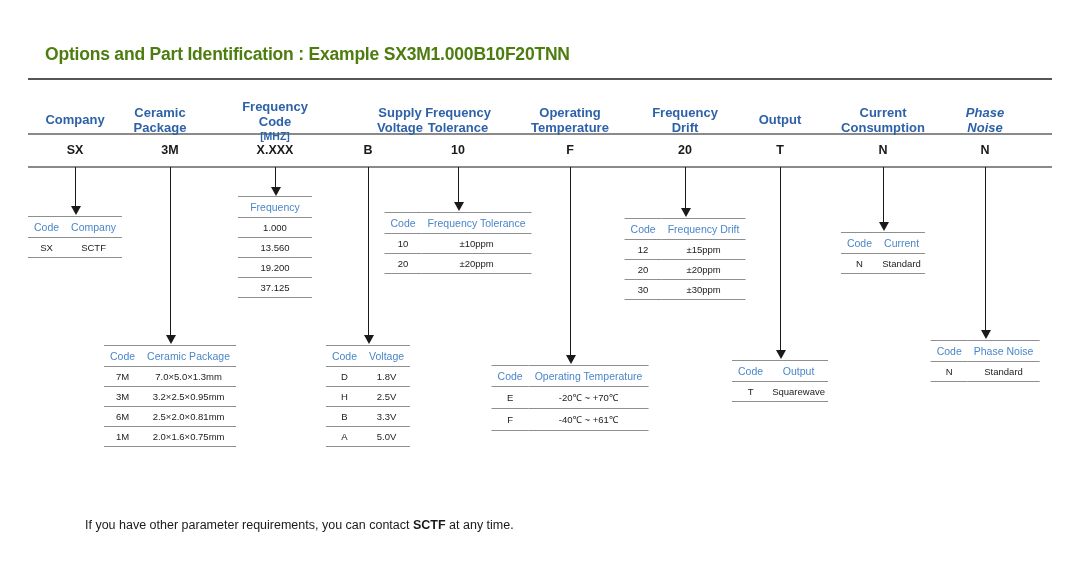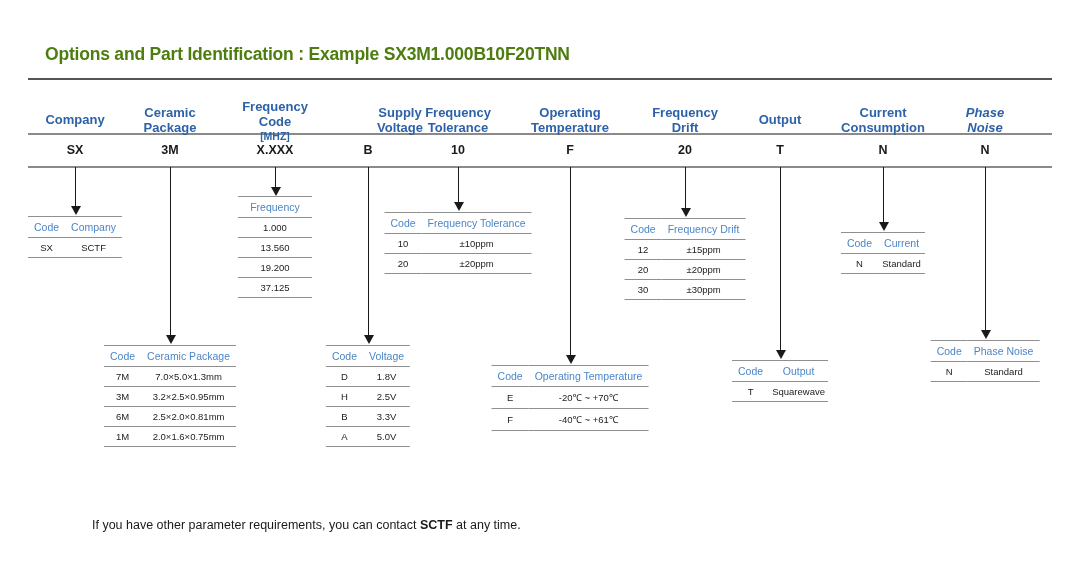--- a/index.html
+++ b/index.html
@@ -65,42 +65,42 @@
   .tbl tr.hdr td{
     color:#4A86C8;font-size:10.5px;
     padding:4px 6px 4px 6px;
   }
   .tbl tr td{border-top:1.4px solid #8f8f8f;}
   .tbl tr.hdr td{border-top:1.6px solid #8f8f8f;}
   .tbl tr.last td{border-bottom:1.6px solid #8f8f8f;}
 
   
   .footer{
-    position:absolute;left:92px;top:518px;
+    position:absolute;left:85px;top:518px;
     font-size:12.5px;color:#1a1a1a;white-space:nowrap;text-align:right;
   }
   .footer b{font-weight:bold;}
 </style>
 </head>
 <body>
 
 <div id="stage">
 
   <div class="title">Options and Part Identification :  Example SX3M1.000B10F20TNN</div>
 
   <div class="rule dark" style="left:28px;top:78px;width:1024px;"></div>
 
   <div class="rule" style="left:28px;top:133px;width:1024px;"></div>
 
   <div class="rule" style="left:28px;top:166px;width:1024px;"></div>
 
   <div class="colhead" style="left:75px;top:97px;">
     <span>Company</span>
   </div>
-  <div class="colhead" style="left:170px;top:90px;">
+  <div class="colhead" style="left:160px;top:90px;">
     <span>Ceramic
 Package</span>
   </div>
   <div class="colhead" style="left:275px;top:84px;">
     <span>Frequency
 Code</span>
     <div class="mhz">[MHZ]</div>
   </div>
   <div class="colhead" style="left:368px;top:90px;margin-left:32px;">
     <span>Supply

